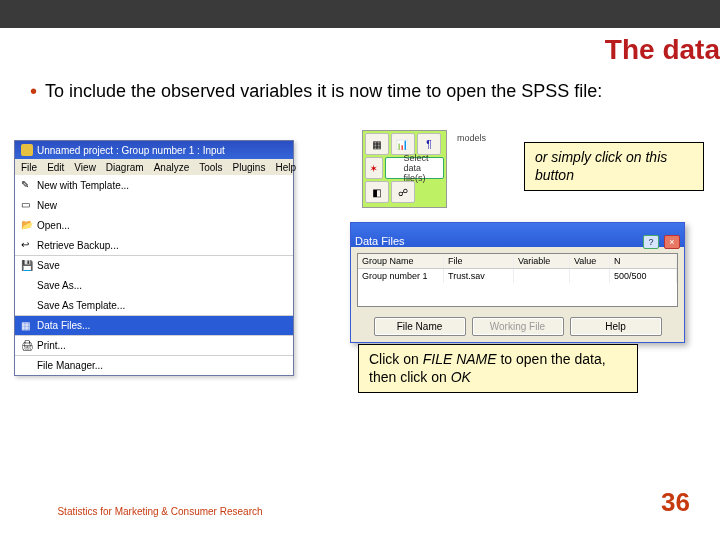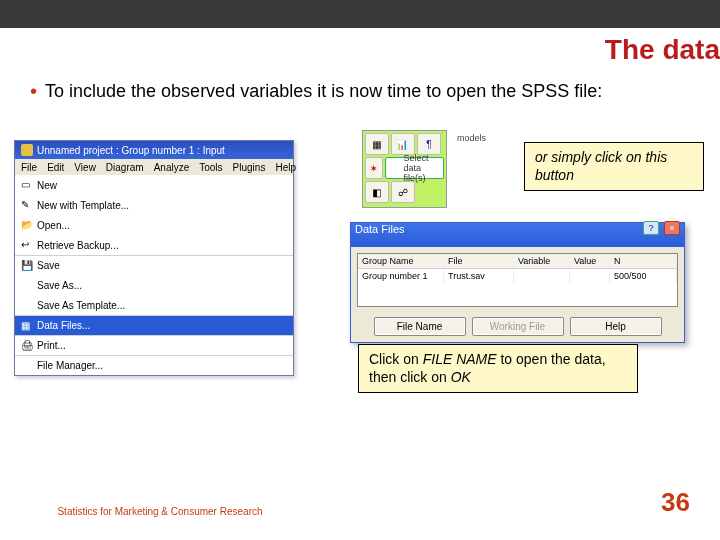--- a/index.html
+++ b/index.html
@@ -34,21 +34,21 @@
   .toolbar-frag .models { position: absolute; right: -40px; top: 2px; font-size: 9px; color: #444; }
 
   
   .callout { position: absolute; background: #fff9c9; border: 1px solid #000; padding: 6px 10px; font-size: 14px; font-style: italic; line-height: 1.25; }
   .callout1 { left: 510px; top: 142px; width: 180px; margin-left: 14px; }
   .callout2 { left: 358px; top: 344px; width: 280px; font-style: normal; }
   .callout2 .fn { font-style: italic; }
 
   
   .df-dialog { position: absolute; left: 350px; top: 222px; width: 335px; border: 1px solid #3a5bd8; background: #ece9d8; box-shadow: 3px 3px 6px rgba(0,0,0,0.3); }
-  .df-title { height: 20px; background: linear-gradient(#3e74ea,#2a5bd7); color: #fff; font-size: 11px; display: flex; align-items: flex-end; padding: 12px 4px; justify-content: space-between; }
+  .df-title { height: 20px; background: linear-gradient(#3e74ea,#2a5bd7); color: #fff; font-size: 11px; display: flex; align-items: flex-start; padding: 12px 4px; justify-content: space-between; }
   .df-title .btns span { display:inline-block; width:16px; height:14px; background:#d6e4ff; border:1px solid #4a6; margin-left:2px; font-size:9px; text-align:center; line-height:12px; color:#234; border-radius:2px; }
   .df-title .btns .close { background:#e87864; border-color:#b33; color:#fff; }
   .df-body { padding: 6px; }
   .df-list { background: #fff; border: 1px solid #888; height: 54px; font-size: 9px; }
   .df-list-head { display: flex; border-bottom: 1px solid #ccc; background: #f4f2e9; justify-content: space-between; }
   .df-list-head div, .df-list-row div { padding: 2px 4px; border-right: 1px solid #eee; }
   .df-list-row { display: flex; }
   .col-gn { width: 86px; } .col-file { width: 70px; } .col-var { width: 56px; } .col-val { width: 40px; } .col-n { flex:1; }
   .df-buttons { display: flex; gap: 6px; justify-content: center; margin-top: 10px; }
   .winbtn { background: #f4f1e6; border: 1px solid #888; font-size: 10px; padding: 3px 0; width: 92px; text-align: center; border-radius: 2px; box-shadow: inset 0 0 0 1px #fff; }
@@ -92,29 +92,29 @@
     <span>View</span>
     <span>Diagram</span>
     <span>Analyze</span>
     <span>Tools</span>
     <span>Plugins</span>
     <span>Help</span>
   </div>
   <div class="amos-items" id="amos-items">
       <div class="amos-item">
         <span class="icon">
+          <span class="ic ic-tmpl"></span>
+        </span>
+        <span class="label">New with Template...</span>
+      </div>
+      <div class="amos-item">
+        <span class="icon">
           <span class="ic ic-new"></span>
         </span>
         <span class="label">New</span>
-      </div>
-      <div class="amos-item">
-        <span class="icon">
-          <span class="ic ic-tmpl"></span>
-        </span>
-        <span class="label">New with Template...</span>
       </div>
       <div class="amos-item">
         <span class="icon">
           <span class="ic ic-open"></span>
         </span>
         <span class="label">Open...</span>
       </div>
       <div class="amos-item">
         <span class="icon">
           <span class="ic ic-ret"></span>

